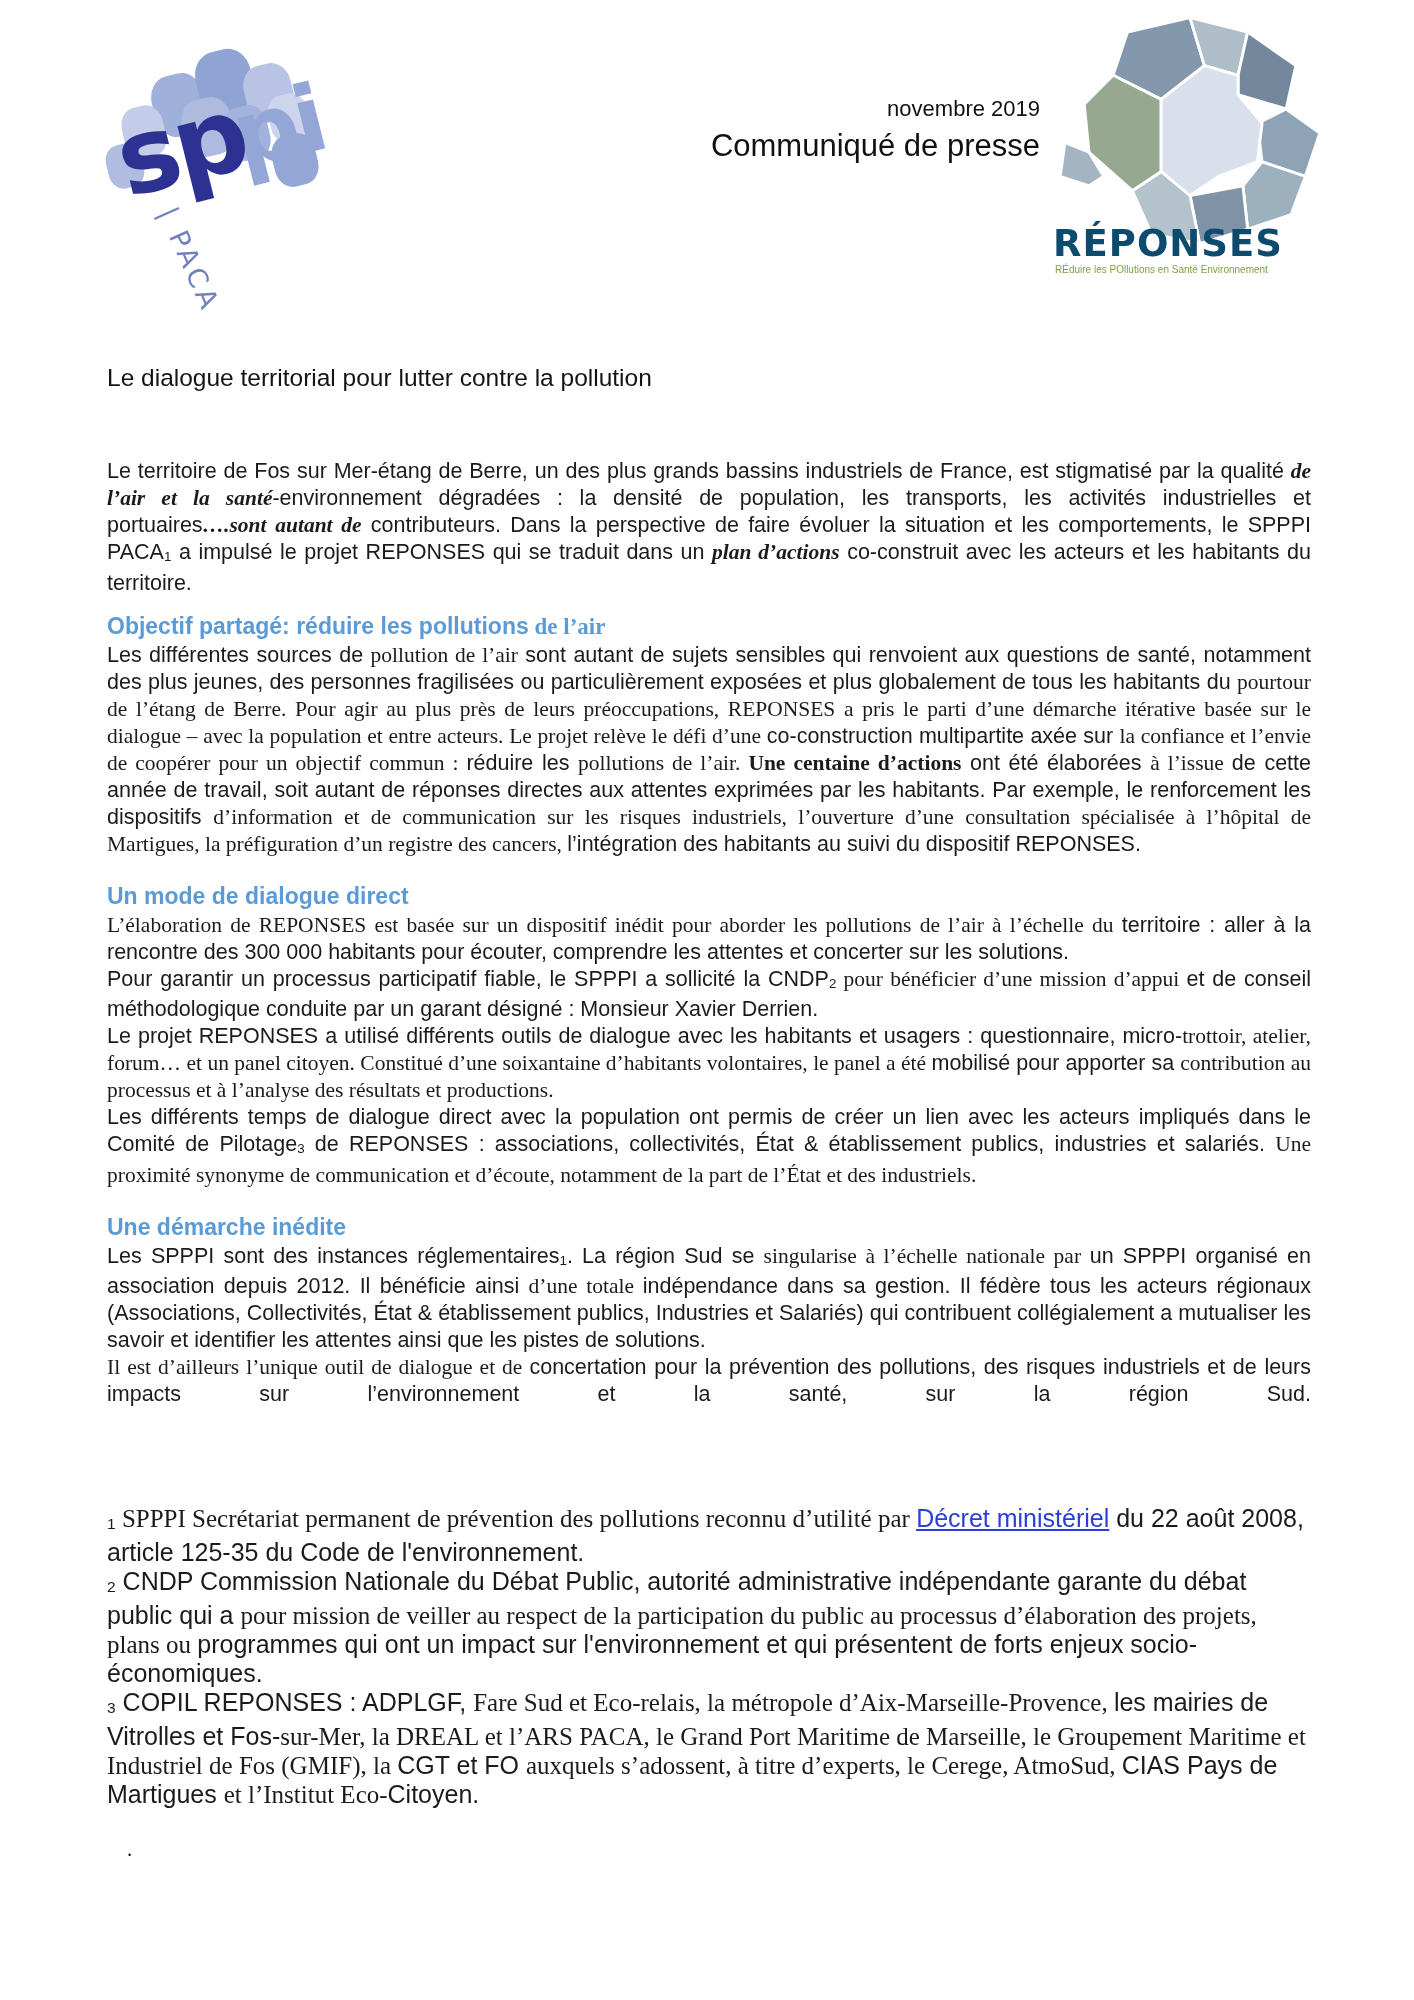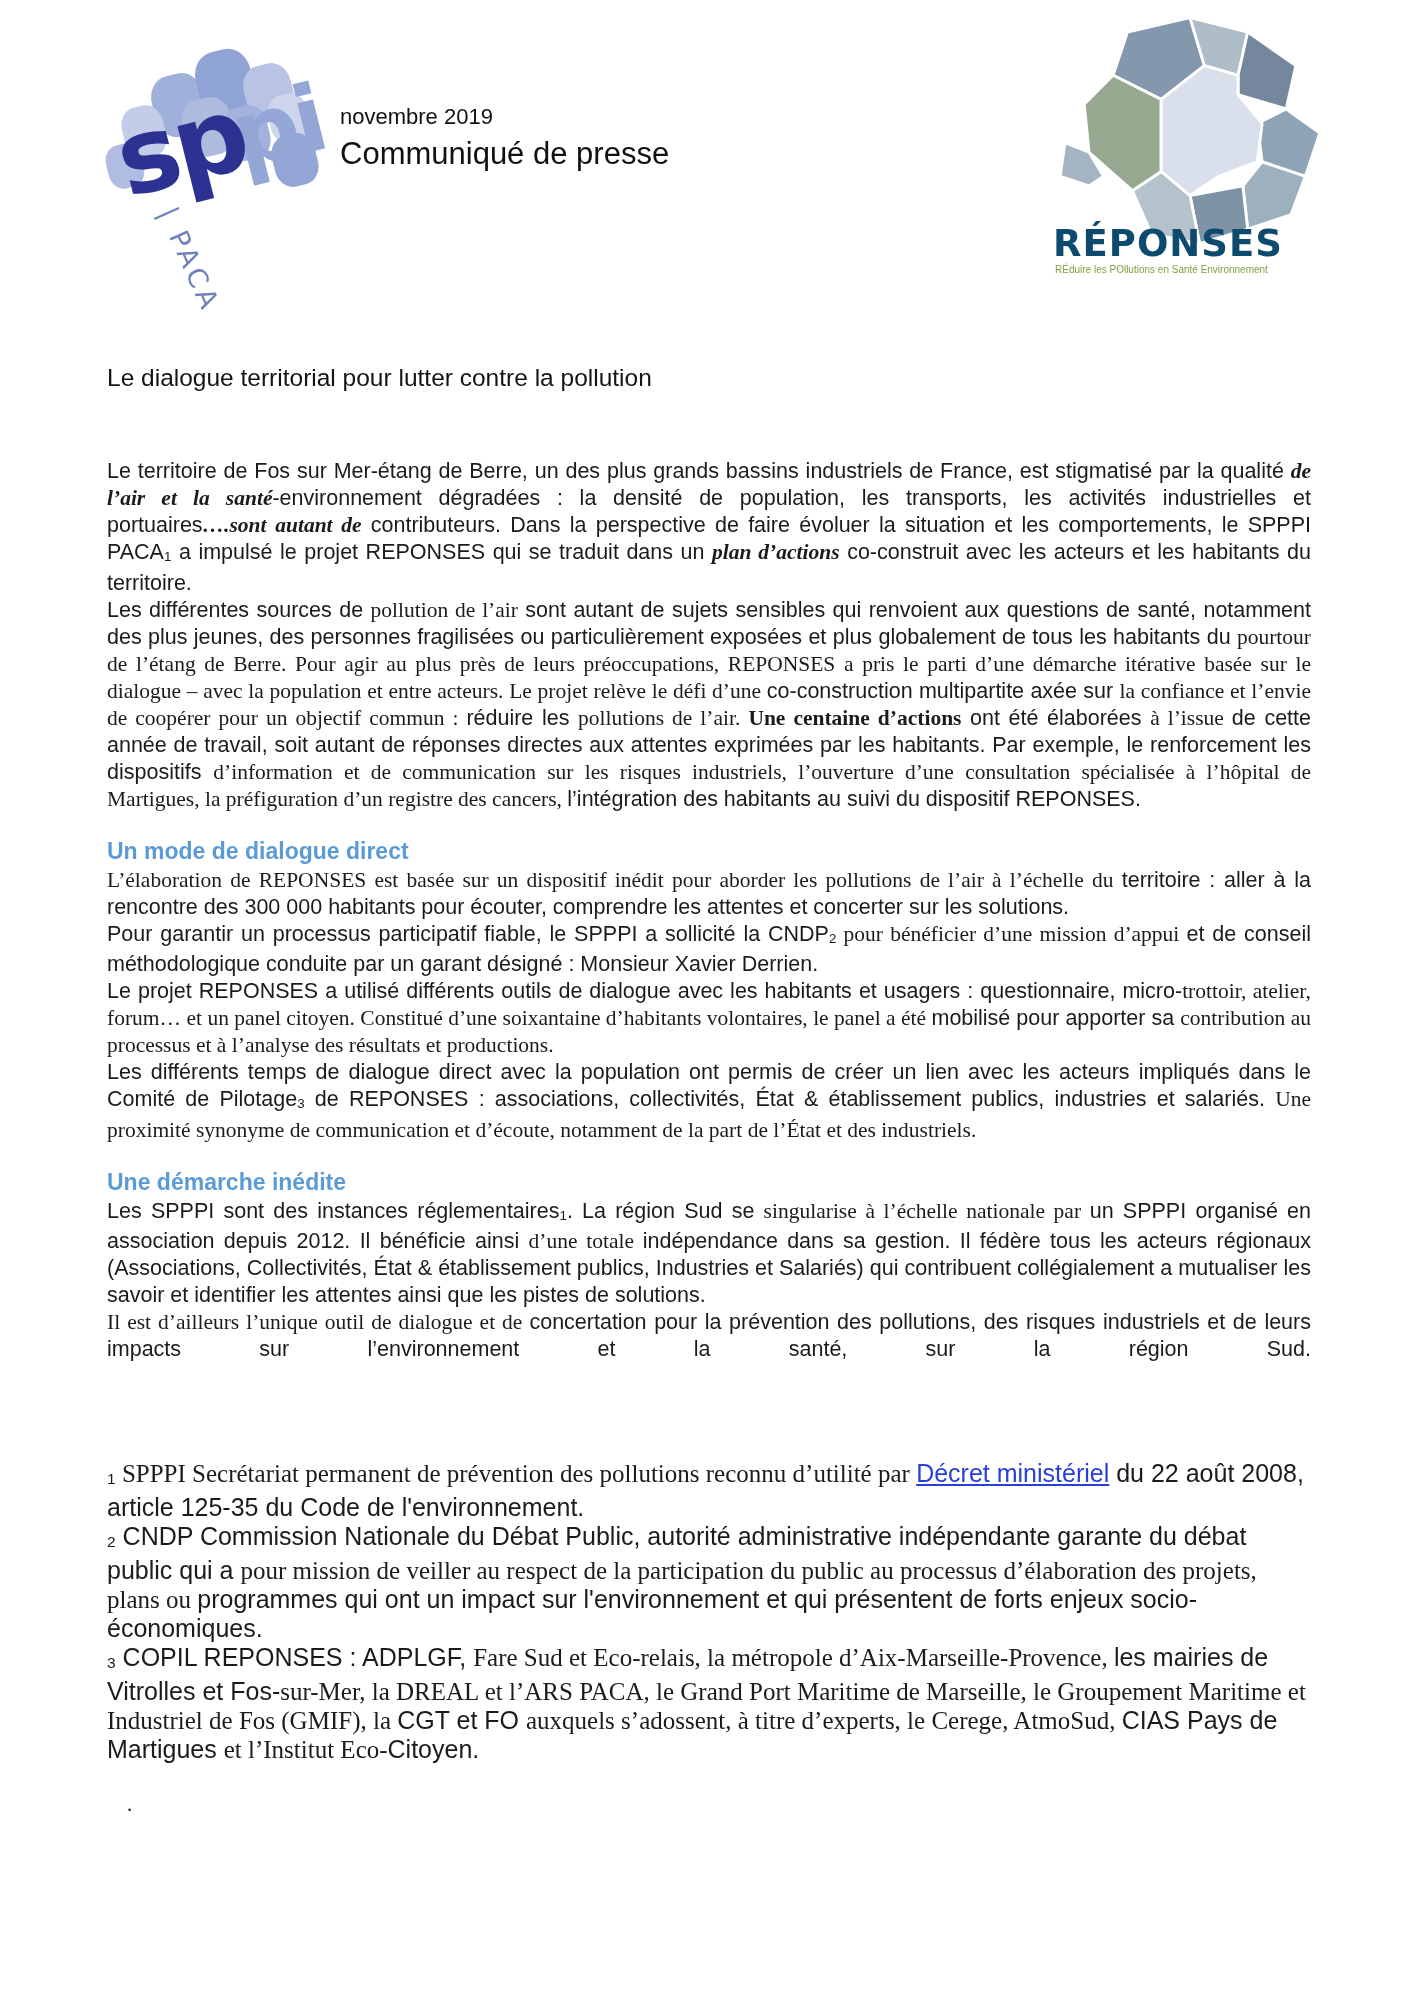--- a/index.html
+++ b/index.html
@@ -18,21 +18,21 @@
   .bb6{left:174px;top:60px;width:40px;height:48px;background:#cdd5ec;}
   .bb7{left:12px;top:110px;width:36px;height:44px;background:#b0bce1;}
   .bb8{left:178px;top:100px;width:44px;height:52px;background:#93a6d6;}
   .bb9{left:88px;top:64px;width:50px;height:58px;background:#aebade;}
   .sppi-txt-light{position:absolute;left:138px;top:40px;font-family:"DejaVu Sans",sans-serif;
     font-weight:bold;font-size:92px;color:#93a6d6;transform:rotate(-14deg);letter-spacing:-4px;}
   .sppi-txt-main{position:absolute;left:22px;top:52px;font-family:"DejaVu Sans",sans-serif;
     font-weight:bold;font-size:104px;color:#2d3191;transform:rotate(-14deg);letter-spacing:-5px;}
   .sppi-region{position:absolute;left:86px;top:168px;font-family:"DejaVu Sans",sans-serif;
     font-size:27px;color:#7081bd;letter-spacing:4px;transform:rotate(66deg);transform-origin:left top;}
-  .press-head{position:absolute;left:340px;top:104px;width:700px;text-align:left;}
+  .press-head{position:absolute;left:340px;top:96px;width:700px;text-align:right;}
   .press-date{font-size:22px;color:#111;}
   .press-type{font-size:31px;color:#111;margin-top:6px;}
   .reponses-logo{position:absolute;left:1035px;top:8px;width:305px;height:270px;}
   .reponses-map{position:absolute;left:10px;top:0;}
   .reponses-title{position:absolute;left:18px;top:214px;font-family:"DejaVu Sans",sans-serif;
     font-weight:bold;font-size:37px;color:#0c4a6e;letter-spacing:1px;}
   .reponses-tagline{position:absolute;left:20px;top:256px;font-size:10px;color:#7ea13f;}
   
   .doc-title{position:absolute;left:107px;top:364px;width:1204px;text-align:left;font-size:24.5px;color:#141414;}
   .main{position:absolute;left:107px;top:458px;width:1204px;}
@@ -93,20 +93,21 @@
   </svg>
   <span class="reponses-title">RÉPONSES</span>
   <span class="reponses-tagline">RÉduire les POllutions en Santé Environnement</span>
 </div>
 
 <div class="doc-title">Le dialogue territorial pour lutter contre la pollution</div>
 
 <div class="main">
   <p class="para"><span class="seg-sans">Le territoire de Fos sur Mer-étang de Berre, un des plus grands bassins industriels de France, est stigmatisé par la qualité </span><span class="seg-bi">de l’air et la santé</span><span class="seg-sans">-environnement dégradées : la densité de population, les transports, les activités industrielles et portuaires</span><span class="seg-bi">….sont autant de</span><span class="seg-sans"> contributeurs. Dans la perspective de faire évoluer la situation et les comportements, le SPPPI PACA</span><span class="seg-sub">1</span><span class="seg-sans"> a impulsé le projet REPONSES qui se traduit dans un </span><span class="seg-bi">plan d’actions</span><span class="seg-sans"> co-construit avec les acteurs et les habitants du territoire.</span></p>
 
+  <h2 class="blue-heading"><span class="seg-hsans">Objectif partagé: réduire les pollutions</span><span class="seg-hserif"> de l’air</span></h2>
   <p class="para"><span class="seg-sans">Les différentes sources de </span><span class="seg-serif">pollution de l’air</span><span class="seg-sans"> sont autant de sujets sensibles qui renvoient aux questions de santé, notamment des plus jeunes, des personnes fragilisées ou particulièrement exposées et plus globalement de tous les habitants du </span><span class="seg-serif">pourtour de l’étang de Berre. Pour agir au plus près de leurs préoccupations, REPONSES a pris le parti d’une démarche itérative basée sur le dialogue – avec la population et entre acteurs. Le projet relève le défi d’une </span><span class="seg-sans">co-construction multipartite axée sur </span><span class="seg-serif">la confiance et l’envie de coopérer pour un objectif commun : </span><span class="seg-sans">réduire les </span><span class="seg-serif">pollutions de l’air. </span><span class="seg-b">Une centaine d’actions</span><span class="seg-sans"> ont été élaborées </span><span class="seg-serif">à l’issue </span><span class="seg-sans">de cette année de travail, soit autant de réponses directes aux attentes exprimées par les habitants. Par exemple, le renforcement les dispositifs </span><span class="seg-serif">d’information et de communication sur les risques industriels, l’ouverture d’une consultation spécialisée à l’hôpital de Martigues, la préfiguration d’un registre des cancers, </span><span class="seg-sans">l’intégration des habitants au suivi du dispositif REPONSES.</span></p>
 
   <h2 class="blue-heading gap-top">Un mode de dialogue direct</h2>
   <p class="para"><span class="seg-serif">L’élaboration de REPONSES est basée sur un dispositif inédit pour aborder les pollutions de l’air à l’échelle du </span><span class="seg-sans">territoire : aller à la rencontre des 300 000 habitants pour écouter, comprendre les attentes et concerter sur les solutions.</span></p>
   <p class="para"><span class="seg-sans">Pour garantir un processus participatif fiable, le SPPPI a sollicité la CNDP</span><span class="seg-sub">2</span><span class="seg-serif"> pour bénéficier d’une mission d’appui </span><span class="seg-sans">et de conseil méthodologique conduite par un garant désigné : Monsieur Xavier Derrien.</span></p>
   <p class="para"><span class="seg-sans">Le projet REPONSES a utilisé différents outils de dialogue avec les habitants et usagers : questionnaire, micro-</span><span class="seg-serif">trottoir, atelier, forum… et un panel citoyen. Constitué d’une soixantaine d’habitants volontaires, le panel a été </span><span class="seg-sans">mobilisé pour apporter sa </span><span class="seg-serif">contribution au processus et à l’analyse des résultats et productions.</span></p>
   <p class="para"><span class="seg-sans">Les différents temps de dialogue direct avec la population ont permis de créer un lien avec les acteurs impliqués dans le Comité de Pilotage</span><span class="seg-sub">3</span><span class="seg-sans"> de REPONSES : associations, collectivités, État &amp; établissement publics, industries et salariés. </span><span class="seg-serif">Une proximité synonyme de communication et d’écoute, notamment de la part de l’État et des industriels.</span></p>
 
   <h2 class="blue-heading gap-top">Une démarche inédite</h2>
   <p class="para"><span class="seg-sans">Les SPPPI sont des instances réglementaires</span><span class="seg-sub">1</span><span class="seg-sans">. La région Sud se </span><span class="seg-serif">singularise à l’échelle nationale par </span><span class="seg-sans">un SPPPI organisé en association depuis 2012. Il bénéficie ainsi </span><span class="seg-serif">d’une totale </span><span class="seg-sans">indépendance dans sa gestion. Il fédère tous les acteurs régionaux (Associations, Collectivités, État &amp; établissement publics, Industries et Salariés) qui contribuent collégialement a mutualiser les savoir et identifier les attentes ainsi que les pistes de solutions.</span></p>

